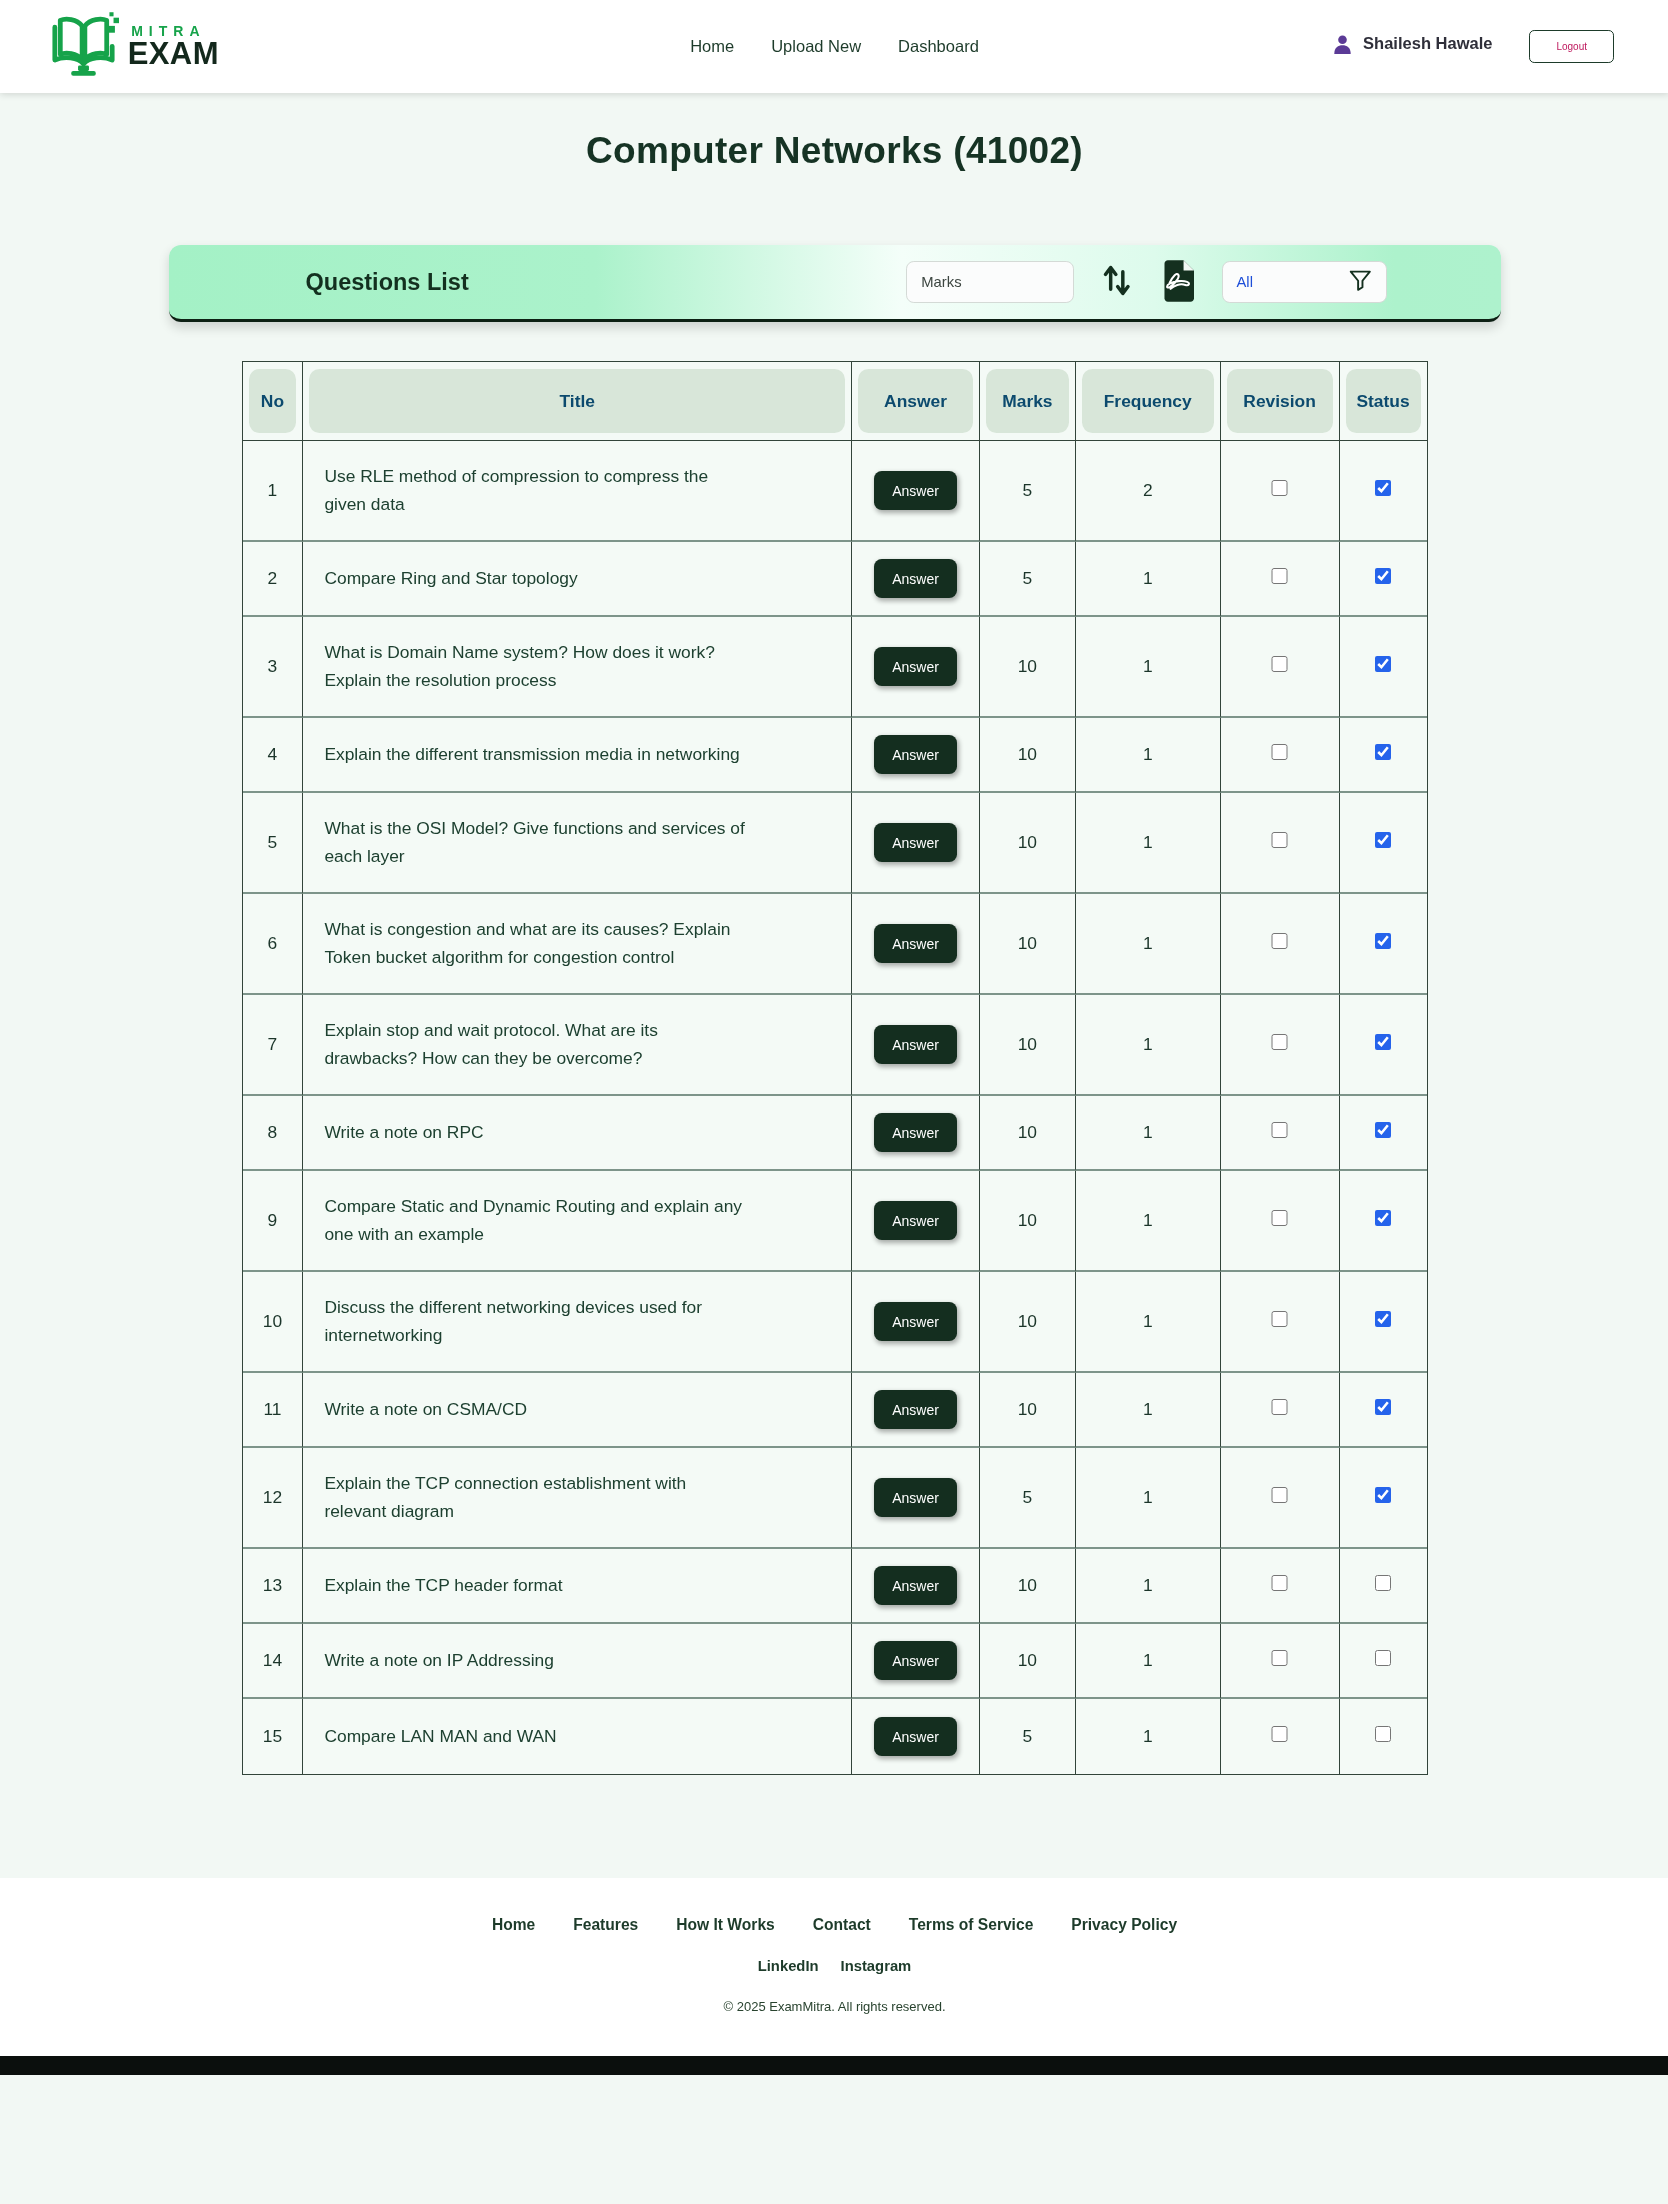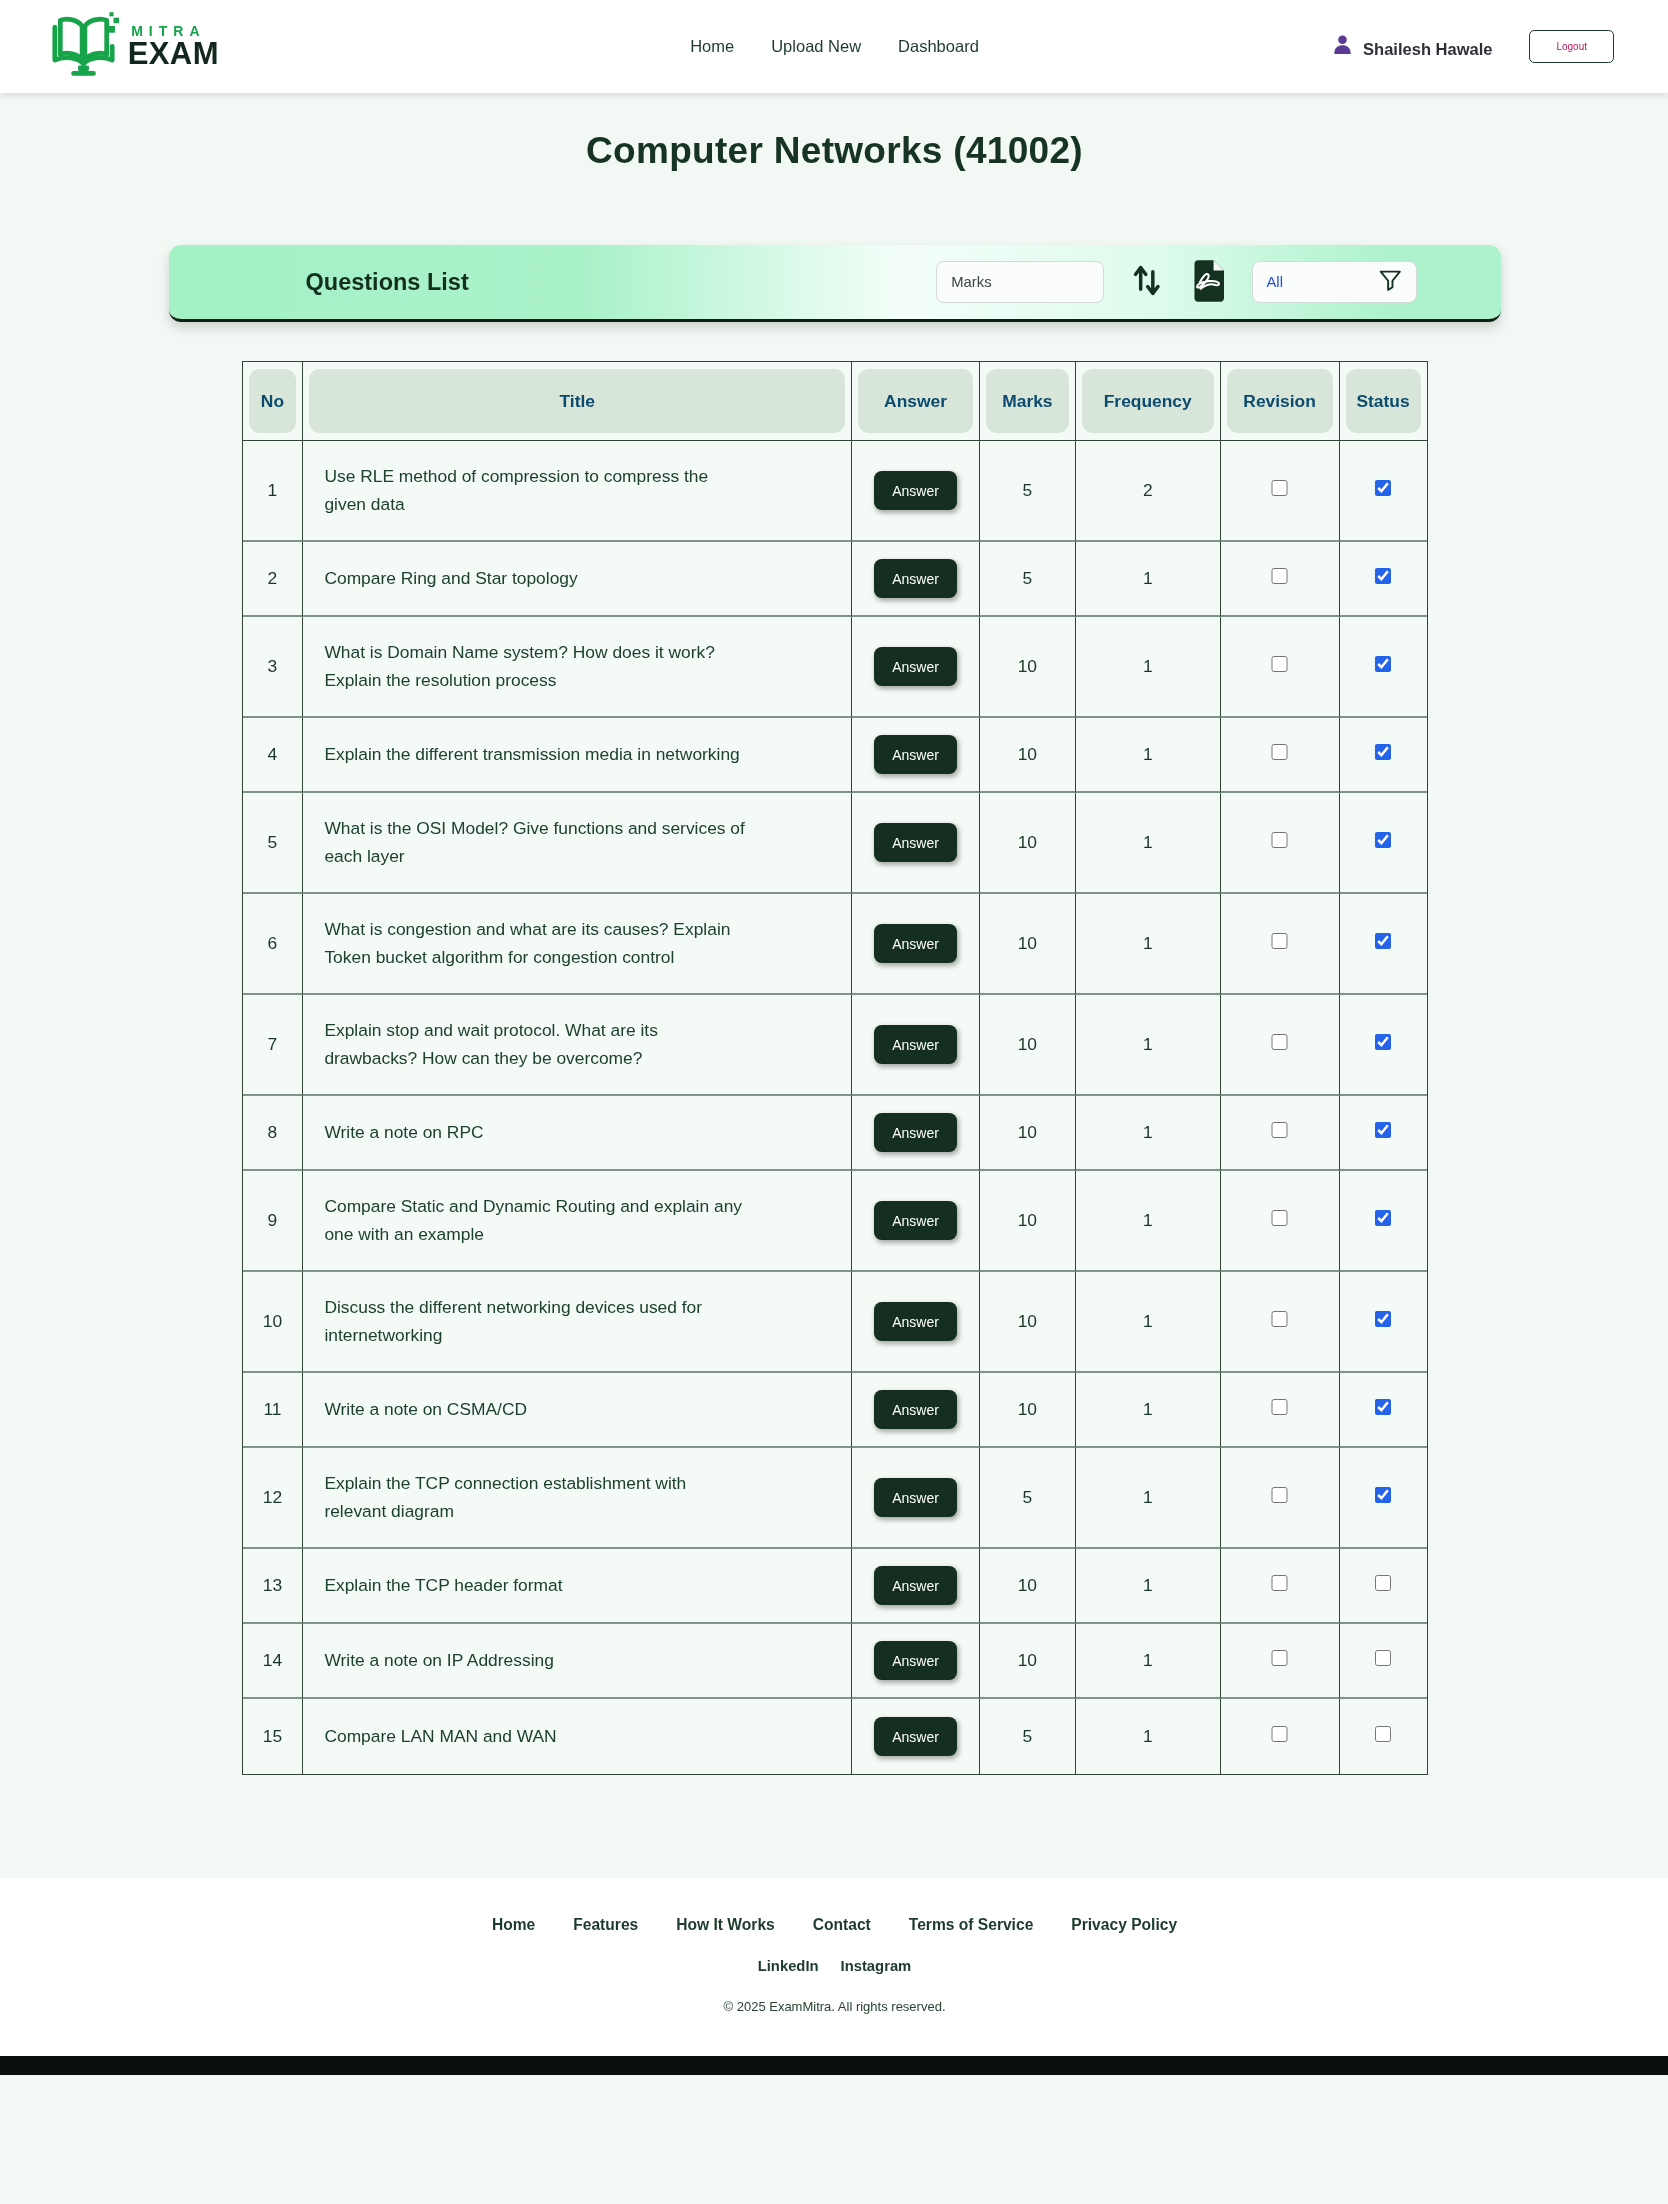--- a/index.html
+++ b/index.html
@@ -32,21 +32,21 @@
   .brand-bottom { color: #13281c; font-weight: 800; font-size: 31px; letter-spacing: 0.4px; }
   .mainnav {
     position: absolute; left: 50%; transform: translateX(-50%);
     display: flex; gap: 37px;
   }
   .mainnav a {
     color: #1d3b2a; text-decoration: none; font-size: 16.5px; font-weight: 500;
     cursor: pointer;
   }
   .top-right { margin-left: auto; display: flex; align-items: center; gap: 37px; }
-  .userchip { display: flex; align-items: flex-end; gap: 11px; font-weight: 700; font-size: 16.5px; color: #2f2f3a; }
+  .userchip { display: flex; align-items: flex-start; gap: 11px; font-weight: 700; font-size: 16.5px; color: #2f2f3a; }
   .logout-btn {
     background: #ffffff; border: 1.3px solid #1d3b2a; border-radius: 5.2px;
     color: #be185d; font-size: 10px; padding: 9.6px 26px; cursor: pointer;
     font-family: inherit;
   }
 
   
   .main { background: #f2f8f4; padding: 37px 0 103px 0; }
   .page-title {
     text-align: center; font-size: 37px; font-weight: 800; color: #163324;
@@ -54,21 +54,21 @@
   }
 
   
   .toolbar {
     width: 1332px; height: 77px; margin: 73px auto 0 auto;
     border-radius: 12px;
     background: linear-gradient(90deg, #a4f1c6 0%, #abf2cb 32%, #f4fef9 55%, #ddfbec 74%, #adf2cc 92%, #aef2cd 100%);
     border-bottom: 3.5px solid #0d2014;
     box-shadow: 0 5.2px 10.4px rgba(0,0,0,0.15);
     display: flex; align-items: center;
-    padding: 0 84px 0 137px;
+    padding: 0 114px 0 137px;
   }
   .toolbar-title { font-size: 23.5px; font-weight: 800; color: #13301f; }
   .toolbar-controls { margin-left: auto; display: flex; align-items: center; gap: 26px; }
   .marks-input {
     width: 168px; height: 42px; border-radius: 7.8px; border: 0.9px solid #d4dad6;
     background: #fbfcfc; font-family: inherit; font-size: 14.8px; color: #3c4540;
     padding: 0 14px; outline: none;
   }
   .icon-btn { background: transparent; border: none; cursor: pointer; display: flex; align-items: center; padding: 1.7px; }
   .filter-select {

